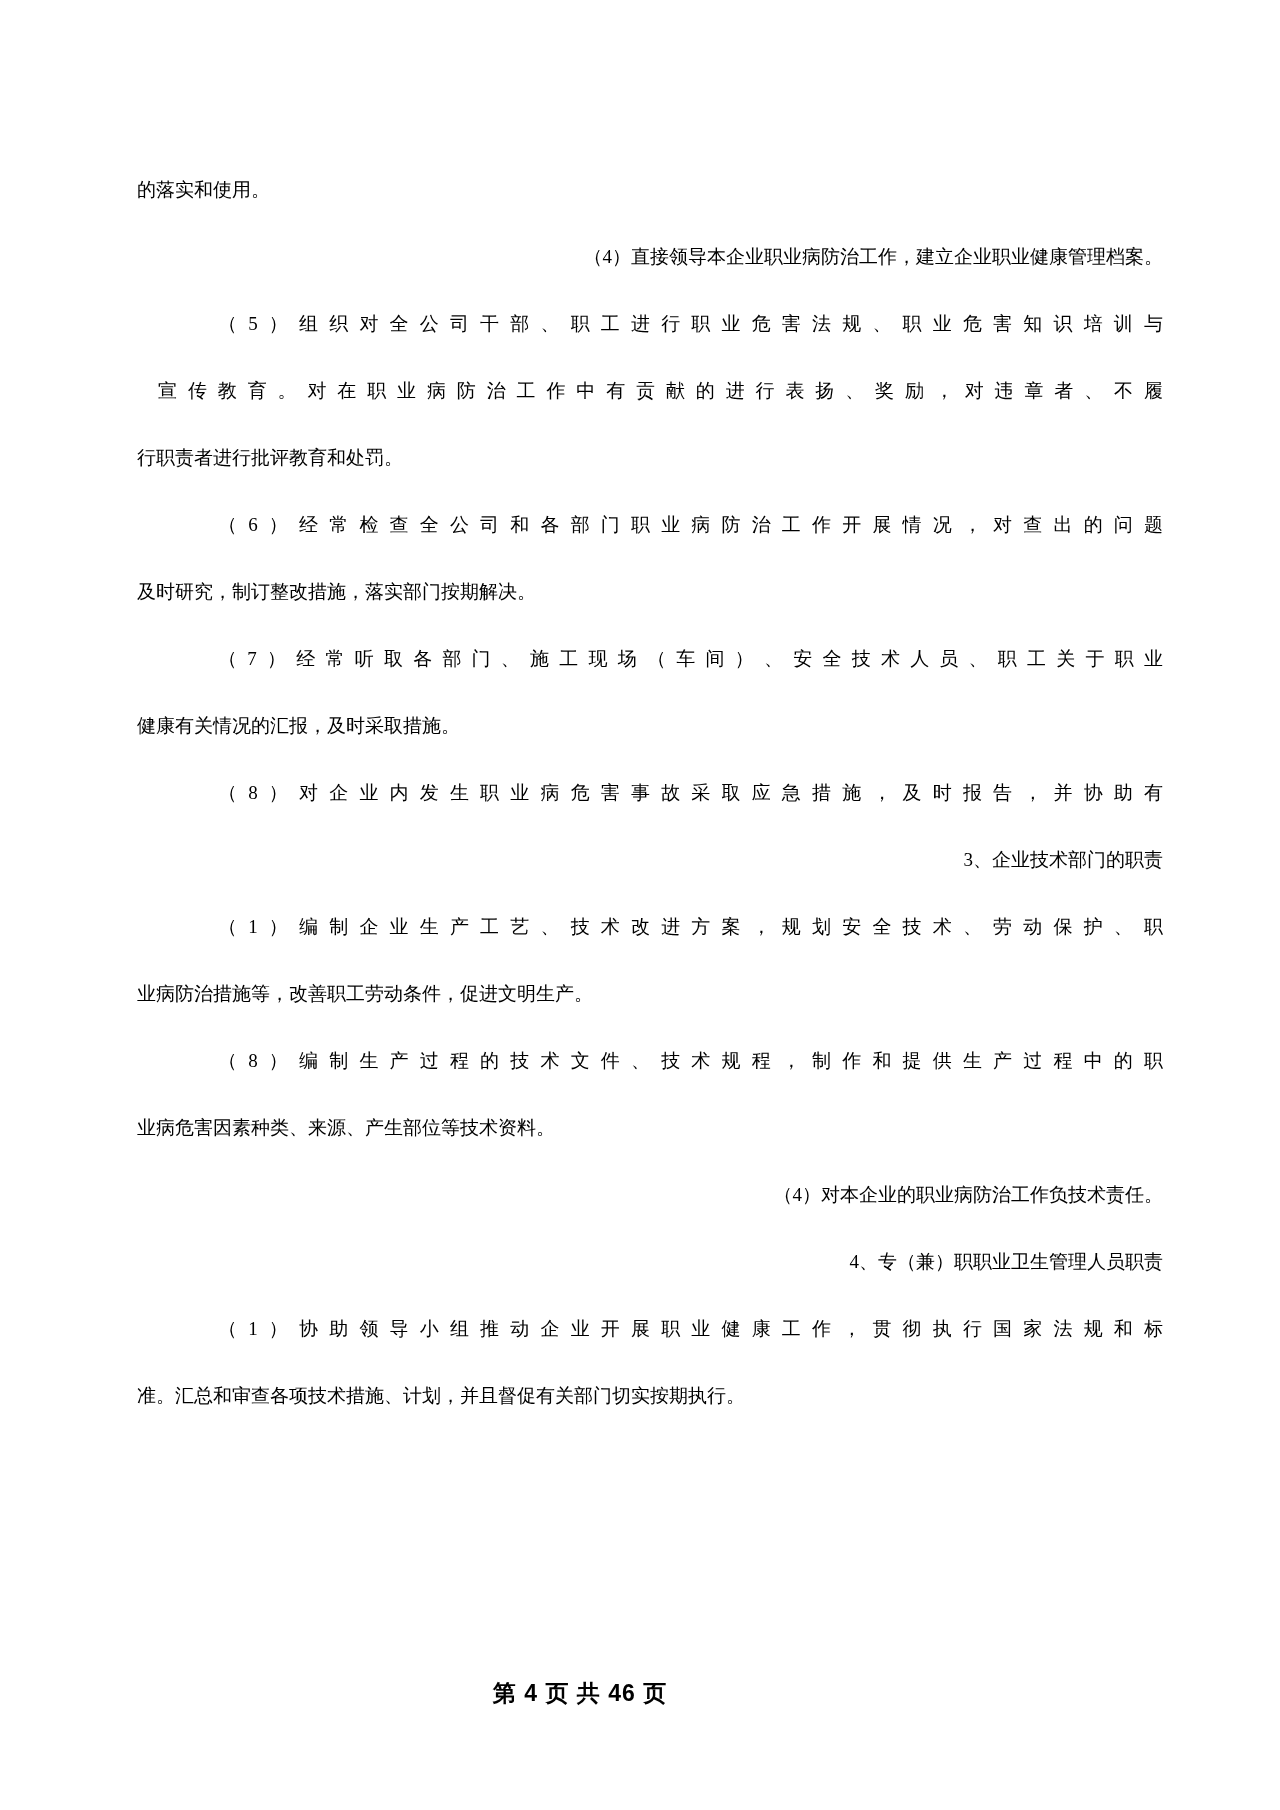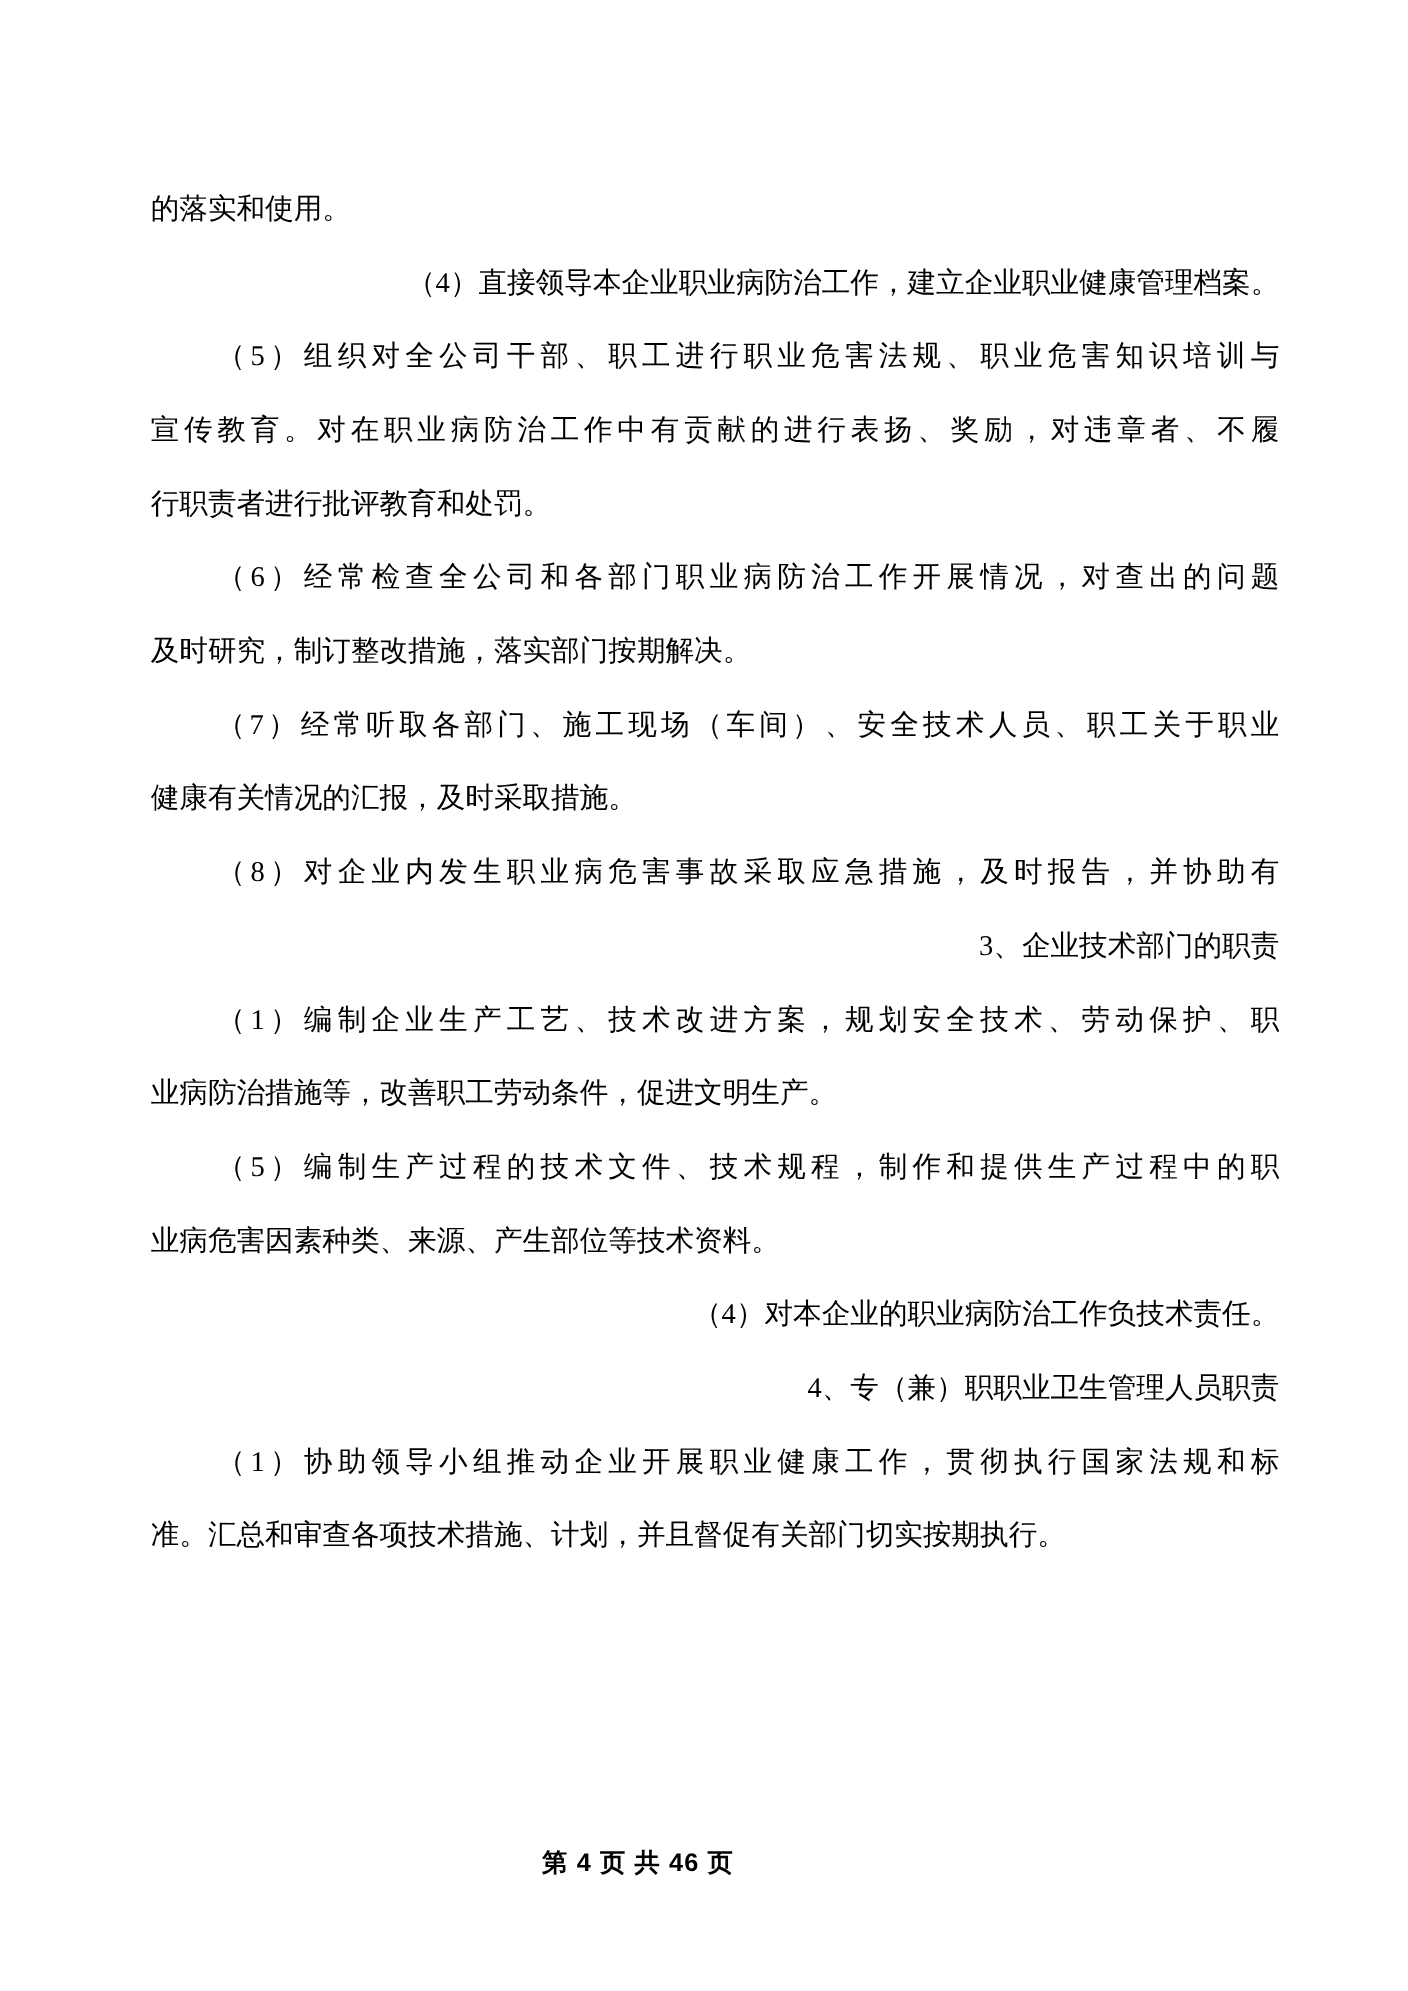--- a/index.html
+++ b/index.html
@@ -16,34 +16,35 @@
   }
   .doc-body {
     position: absolute;
     left: 137px;
     top: 156px;
     width: 1026px;
   }
   .doc-line {
     height: 67px;
     line-height: 67px;
-    font-size: 26px;
+    font-size: 19px;
     color: #000000;
     font-family: "Liberation Serif", "DejaVu Serif", serif;
     white-space: normal;
     overflow: visible;
     text-align: left;
   }
   .doc-line.indent {
     padding-left: 60px;
     text-align: right;
   }
   .doc-line.justify {
     text-align: justify;
     text-align-last: justify;
+    margin-left: 21px;
     -moz-text-align-last: justify;
   }
   .page-footer {
     position: absolute;
     top: 1678px;
     left: 0;
     width: 1280px;
     text-align: center;
     transform: translateX(-60px);
     font-family: "Liberation Sans", "DejaVu Sans", sans-serif;
@@ -64,21 +65,21 @@
     <div class="doc-line justify">宣传教育。对在职业病防治工作中有贡献的进行表扬、奖励，对违章者、不履</div>
     <div class="doc-line">行职责者进行批评教育和处罚。</div>
     <div class="doc-line indent justify">（6）经常检查全公司和各部门职业病防治工作开展情况，对查出的问题</div>
     <div class="doc-line">及时研究，制订整改措施，落实部门按期解决。</div>
     <div class="doc-line indent justify">（7）经常听取各部门、施工现场（车间）、安全技术人员、职工关于职业</div>
     <div class="doc-line">健康有关情况的汇报，及时采取措施。</div>
     <div class="doc-line indent justify">（8）对企业内发生职业病危害事故采取应急措施，及时报告，并协助有</div>
     <div class="doc-line indent">3、企业技术部门的职责</div>
     <div class="doc-line indent justify">（1）编制企业生产工艺、技术改进方案，规划安全技术、劳动保护、职</div>
     <div class="doc-line">业病防治措施等，改善职工劳动条件，促进文明生产。</div>
-    <div class="doc-line indent justify">（5）编制生产过程的技术文件、技术规程，制作和提供生产过程中的职</div>
+    <div class="doc-line indent justify">（8）编制生产过程的技术文件、技术规程，制作和提供生产过程中的职</div>
     <div class="doc-line">业病危害因素种类、来源、产生部位等技术资料。</div>
     <div class="doc-line indent">（4）对本企业的职业病防治工作负技术责任。</div>
     <div class="doc-line indent">4、专（兼）职职业卫生管理人员职责</div>
     <div class="doc-line indent justify">（1）协助领导小组推动企业开展职业健康工作，贯彻执行国家法规和标</div>
     <div class="doc-line">准。汇总和审查各项技术措施、计划，并且督促有关部门切实按期执行。</div>
   </div>
 
   <div class="page-footer">第 4 页 共 46 页</div>
 </div>
 

